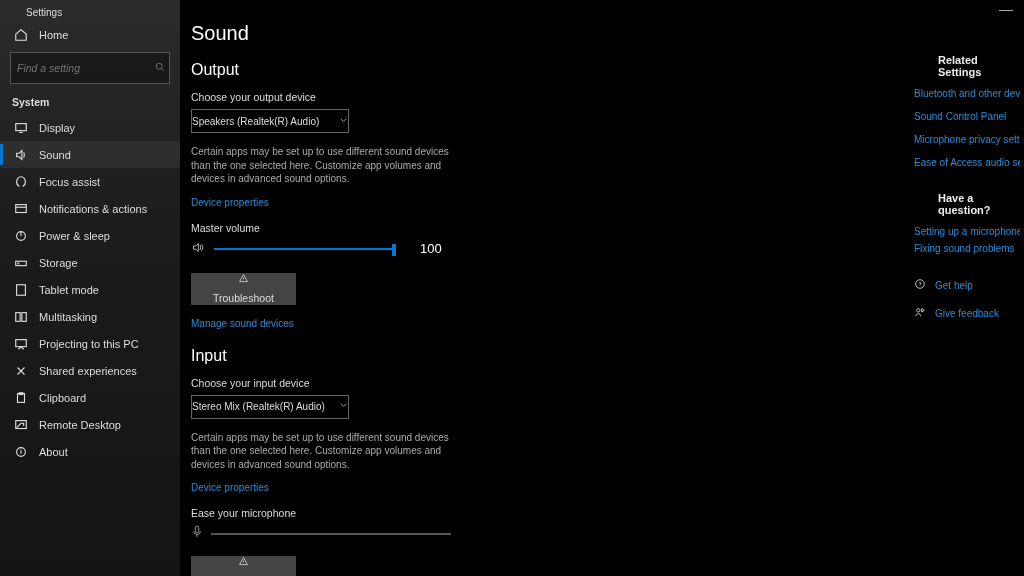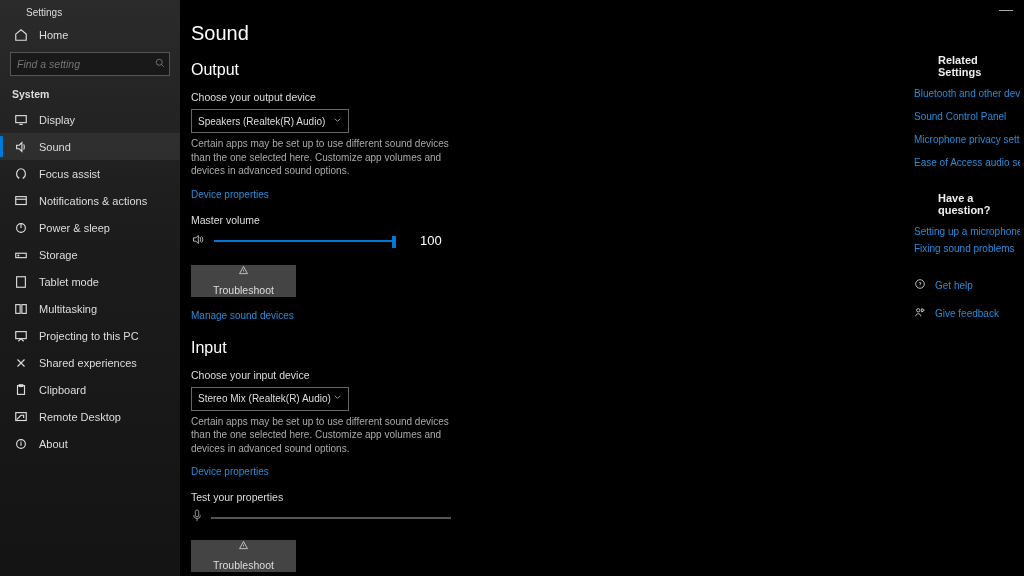--- a/index.html
+++ b/index.html
@@ -4,29 +4,29 @@
 <style>
 * { margin:0; padding:0; box-sizing:border-box; font-family:"Segoe UI", sans-serif; }
 body { width:1024px; height:576px; background:#000; color:#fff; overflow:hidden; position:relative; }
 .sidebar { position:absolute; left:0; top:0; width:180px; height:576px; background:linear-gradient(to bottom,#2b2b2b 0%,#1c1c1c 40%,#141414 100%); padding-top:4px; }
 .win-title { font-size:10px; color:#ddd; padding:3px 26px; }
 .nav-row { display:flex; align-items:center; gap:11px; padding:6px 14px; font-size:11px; color:#ddd; cursor:pointer; height:27px; }
 .nav-row.active { background:rgba(255,255,255,0.06); position:relative; }
 .nav-row.active::before { content:""; position:absolute; left:0; top:3px; bottom:3px; width:3px; background:#0078d4; }
 .nav-row .ic { width:14px; height:14px; display:flex; align-items:center; justify-content:center; }
 .nav-row .ic svg { width:14px; height:14px; stroke:#ddd; fill:none; stroke-width:1.3; }
-.search { margin:4px 10px 8px 10px; height:24px; background:rgba(0,0,0,0.35); border:1px solid #555; display:flex; align-items:center; padding:0 6px; }
+.search { margin:4px 10px 8px 10px; height:32px; background:rgba(0,0,0,0.35); border:1px solid #555; display:flex; align-items:center; padding:0 6px; }
 .search input { flex:1; background:none; border:none; outline:none; color:#aaa; font-size:10.5px; font-style:italic; }
 .search-ic svg { width:12px; height:12px; stroke:#888; fill:none; }
 .sys-hdr { font-size:10.5px; color:#ddd; padding:4px 12px 6px 12px; font-weight:600; }
 .main { position:absolute; left:191px; top:22px; width:620px; height:554px; overflow:hidden; }
 h1.page { font-size:20px; font-weight:400; margin-bottom:16px; }
 h2.sec { font-size:16px; font-weight:400; margin-bottom:12px; }
 .lbl { font-size:10.5px; color:#ddd; margin-bottom:6px; }
-.select { width:158px; height:24px; border:1px solid #666; background:#000; display:flex; align-items:center; justify-content:space-between; padding:0 6px; font-size:10px; color:#ddd; margin-bottom:4px; cursor:pointer; }
+.select { width:158px; height:24px; border:1px solid #666; background:#000; display:flex; align-items:center; justify-content:space-between; padding:0 0; font-size:10px; color:#ddd; margin-bottom:12px; cursor:pointer; }
 .select svg { width:9px; height:9px; stroke:#aaa; fill:none; }
 .hint { font-size:10px; color:#aaa; line-height:1.35; max-width:260px; margin-bottom:6px; }
 .link { font-size:10px; color:#2b8bd6; cursor:pointer; margin-bottom:14px; display:inline-block; }
 .vol-row { display:flex; align-items:center; gap:10px; margin-bottom:12px; }
 .spk-ic svg { width:13px; height:13px; stroke:#ddd; fill:none; }
 .slider { position:relative; width:178px; height:2px; background:#0078d4; }
 .slider::after { content:""; position:absolute; right:-4px; top:-4px; width:4px; height:12px; background:#0078d4; }
 .vol-val { font-size:13px; color:#fff; margin-left:18px; }
 .btn { display:inline-flex; align-items:center; gap:6px; height:32px; padding:0 22px; background:#444; border:none; color:#ddd; font-size:10.5px; cursor:pointer; margin-bottom:8px;flex-direction:column; }
 .btn svg { width:11px; height:11px; stroke:#ddd; fill:none; }
@@ -220,21 +220,21 @@
   <h2 class="sec">Input</h2>
   <div class="lbl">Choose your input device</div>
   <div class="select">
     <span>Stereo Mix (Realtek(R) Audio)</span>
     <span><svg viewBox="0 0 10 10">
           <path d="M2 3l3 3 3-3"></path>
         </svg></span>
   </div>
   <div class="hint">Certain apps may be set up to use different sound devices than the one selected here. Customize app volumes and devices in advanced sound options.</div>
   <a class="link">Device properties</a>
-  <div class="lbl">Test your properties</div>
+  <div class="lbl">Ease your microphone</div>
   <div class="mic-row">
     <span class="mic-ic"><svg viewBox="0 0 14 16">
           <rect x="5" y="1" width="4" height="8" rx="2"></rect>
           <path d="M3 7a4 4 0 008 0M7 11v3"></path>
         </svg></span>
     <div class="bar"></div>
   </div>
   <button class="btn">
     <span><svg viewBox="0 0 14 14">
           <path d="M7 2l5 9H2z"></path>

